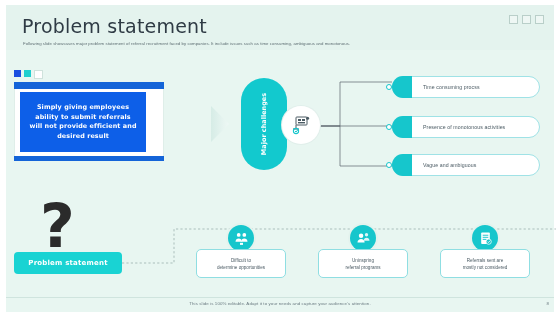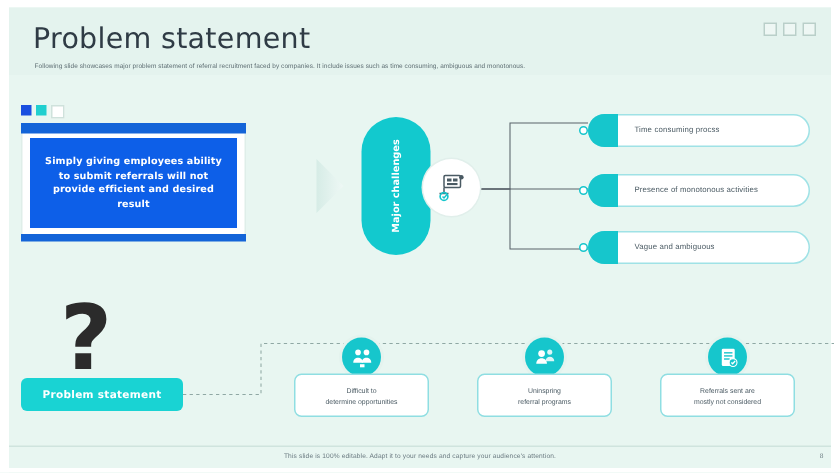--- a/index.html
+++ b/index.html
@@ -43,21 +43,21 @@
   .sq.b{background:#20cfcf;}
   .sq.c{background:#ffffff;border:1px solid #cfe2dc;}
 
   .bluebox-outer{
     position:absolute;left:14px;top:82px;width:150px;height:78px;
     background:#ffffff;border:1px solid #dfeee9;box-sizing:border-box;
   }
   .bluebox-bar-top{position:absolute;left:14px;top:82px;width:150px;height:7px;background:#1464d8;}
   .bluebox-bar-bot{position:absolute;left:14px;top:156px;width:150px;height:5px;background:#1464d8;}
   .bluebox-inner{
-    position:absolute;left:20px;top:92px;width:138px;height:60px;
+    position:absolute;left:20px;top:92px;width:126px;height:60px;
     background:#0d5fe8;
     display:flex;align-items:center;justify-content:center;
     box-sizing:border-box;padding:4px 8px;
   }
   .bluebox-text{
     color:#ffffff;font-size:6.4px;font-weight:bold;line-height:9.5px;
     text-align:center;letter-spacing:.1px;
     font-family:"DejaVu Sans", sans-serif;
   }
 

